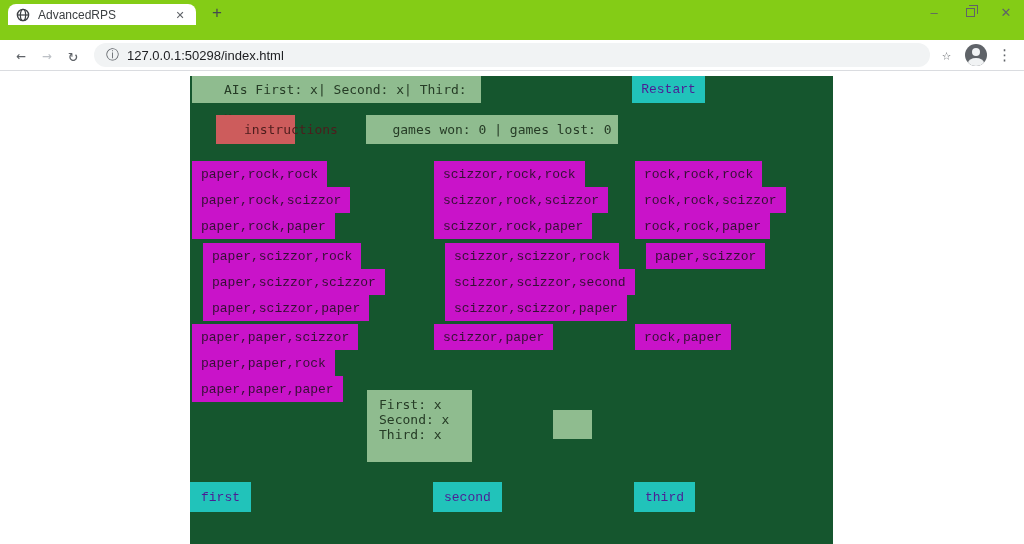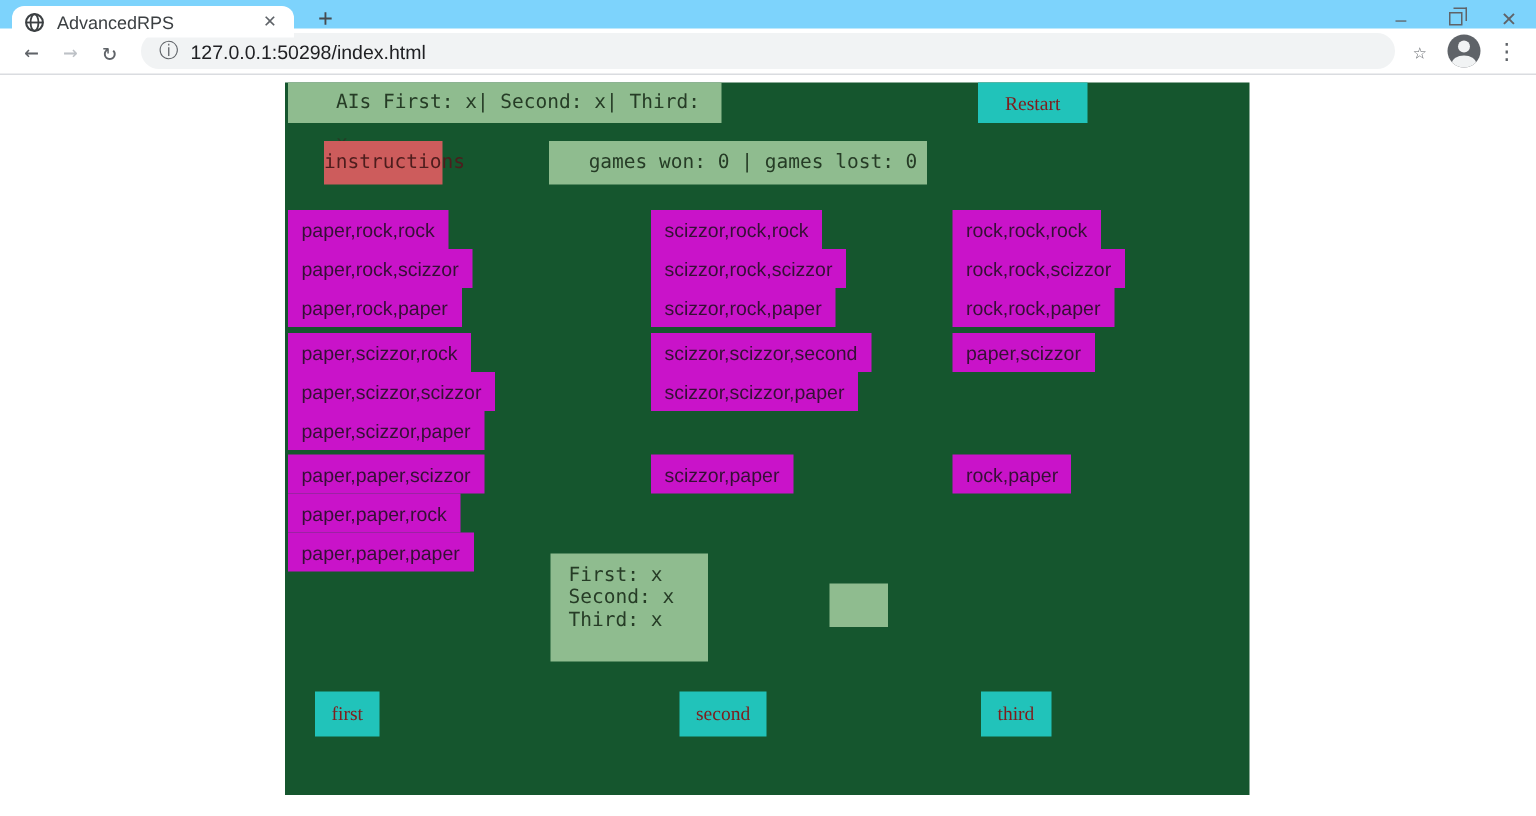--- a/index.html
+++ b/index.html
@@ -1,20 +1,20 @@
 <!DOCTYPE html>
 <html style="--bg_green: #15562e; --light_green: #8fbc8f; --magenta: #c913c9; --cyan: #21c3ba; --red: #cd5c5c;"><head>
 <meta charset="utf-8">
 <style>
   * { margin:0; padding:0; box-sizing:border-box; }
   html,body { width:1024px; height:544px; overflow:hidden; background:#fff;
               font-family:"DejaVu Sans Mono", monospace; }
 
   
-  .tabbar { position:relative; width:1024px; height:19px; background:#7dd3fc; }
+  .tabbar { position:relative; width:1024px; height:40px; background:#84cc16; }
   .tab { position:absolute; left:8px; top:4px; width:188px; height:21px;
          background:#fff; border-radius:8px 8px 0 0; display:flex; align-items:center;
          padding:0 8px; font-family:"Liberation Sans", sans-serif; }
   .tab-title { flex:1; font-size:12px; color:#3c4043; margin-left:8px;
                white-space:nowrap; overflow:hidden; }
   .tab-close { color:#5f6368; font-size:11px; width:16px; height:16px; line-height:16px;
                text-align:center; border-radius:50%; cursor:pointer; }
   .newtab { position:absolute; left:204px; top:2px; width:26px; height:22px;
             color:#454a4f; font-size:17px; line-height:21px; text-align:center;
             font-family:"Liberation Sans", sans-serif; }
@@ -42,38 +42,38 @@
   .avatar::after { content:''; position:absolute; top:14px; left:3px; width:16px; height:10px;
             border-radius:50% 50% 0 0; background:#f1f3f4; }
   .dots { color:#5f6368; font-size:15px; margin:0 4px; letter-spacing:0; }
 
   
   .page { position:relative; width:1024px; height:487px; background:#fff; }
   .game { position:absolute; left:190px; top:5px; width:643px; height:475px;
           background:var(--bg_green, #15562e); }
 
   .box-green { background:var(--light_green, #8fbc8f); color:#263c26; font-size:13px;padding-left:20px; }
-  .btn-cyan  { background:var(--cyan, #21c3ba); color:#7f1d1d; font-size:13px; border:none;
-               font-family:Liberation Serif, serif;margin-left:20px; }
+  .btn-cyan  { background:var(--cyan, #21c3ba); color:#4c1d95; font-size:13px; border:none;
+               font-family:Liberation Mono, monospace; }
 
   .ai-status { position:absolute; left:2px; top:0; width:289px; height:27px;
                line-height:27px; padding-left:32px; }
   .restart   { position:absolute; left:442px; top:0; width:73px; height:27px; }
   .instructions { position:absolute; left:26px; top:39px; width:79px; height:29px;
                background:var(--red, #cd5c5c); color:#4d1d1d; font-size:13px; border:none;
-               font-family:"DejaVu Sans Mono", monospace; }
+               font-family:"DejaVu Sans Mono", monospace;padding-left:28px; }
   .score { position:absolute; left:176px; top:39px; width:252px; height:29px;
            display:flex; align-items:center; justify-content:center; }
 
   .col { position:absolute; top:85px; width:200px; }
   .col.c0 { left:2px; } .col.c1 { left:244px; } .col.c2 { left:445px; }
   .group { position:absolute; display:flex; flex-direction:column; align-items:flex-start; }
-  .group.band0 { top:0; } .group.band1 { top:82px; } .group.band2 { top:163px; }
+  .group.band0 { top:0; } .group.band1 { top:82px;margin-left:11px; } .group.band2 { top:163px; }
   .choice { display:block; height:26px; background:var(--magenta, #c913c9); color:#351035;
-            border:none; font-family:Liberation Sans, sans-serif; font-size:13px;
+            border:none; font-family:Liberation Mono, monospace; font-size:13px;
             padding:0 9px; text-align:center; white-space:nowrap; }
 
   .result { position:absolute; left:177px; top:314px; width:105px; height:72px;
             padding:7px 0 12px 12px; line-height:15px; }
   .empty-box { position:absolute; left:363px; top:334px; width:39px; height:29px;
             background:var(--light_green, #8fbc8f); }
 
   .hand { position:absolute; top:406px; height:30px; padding:0 11px; }
   .hand.h0 { left:0; } .hand.h1 { left:243px; } .hand.h2 { left:444px; }
 
@@ -143,20 +143,21 @@
           <button class="choice">paper,paper,paper</button>
         </div>
       </div>
     <div class="col c1">
         <div class="group band0">
           <button class="choice">scizzor,rock,rock</button>
           <button class="choice">scizzor,rock,scizzor</button>
           <button class="choice">scizzor,rock,paper</button>
         </div>
         <div class="group band1">
+          <button class="choice">scizzor,scizzor,rock</button>
           <button class="choice">scizzor,scizzor,second</button>
           <button class="choice">scizzor,scizzor,paper</button>
         </div>
         <div class="group band2">
           <button class="choice">scizzor,paper</button>
         </div>
       </div>
     <div class="col c2">
         <div class="group band0">
           <button class="choice">rock,rock,rock</button>

